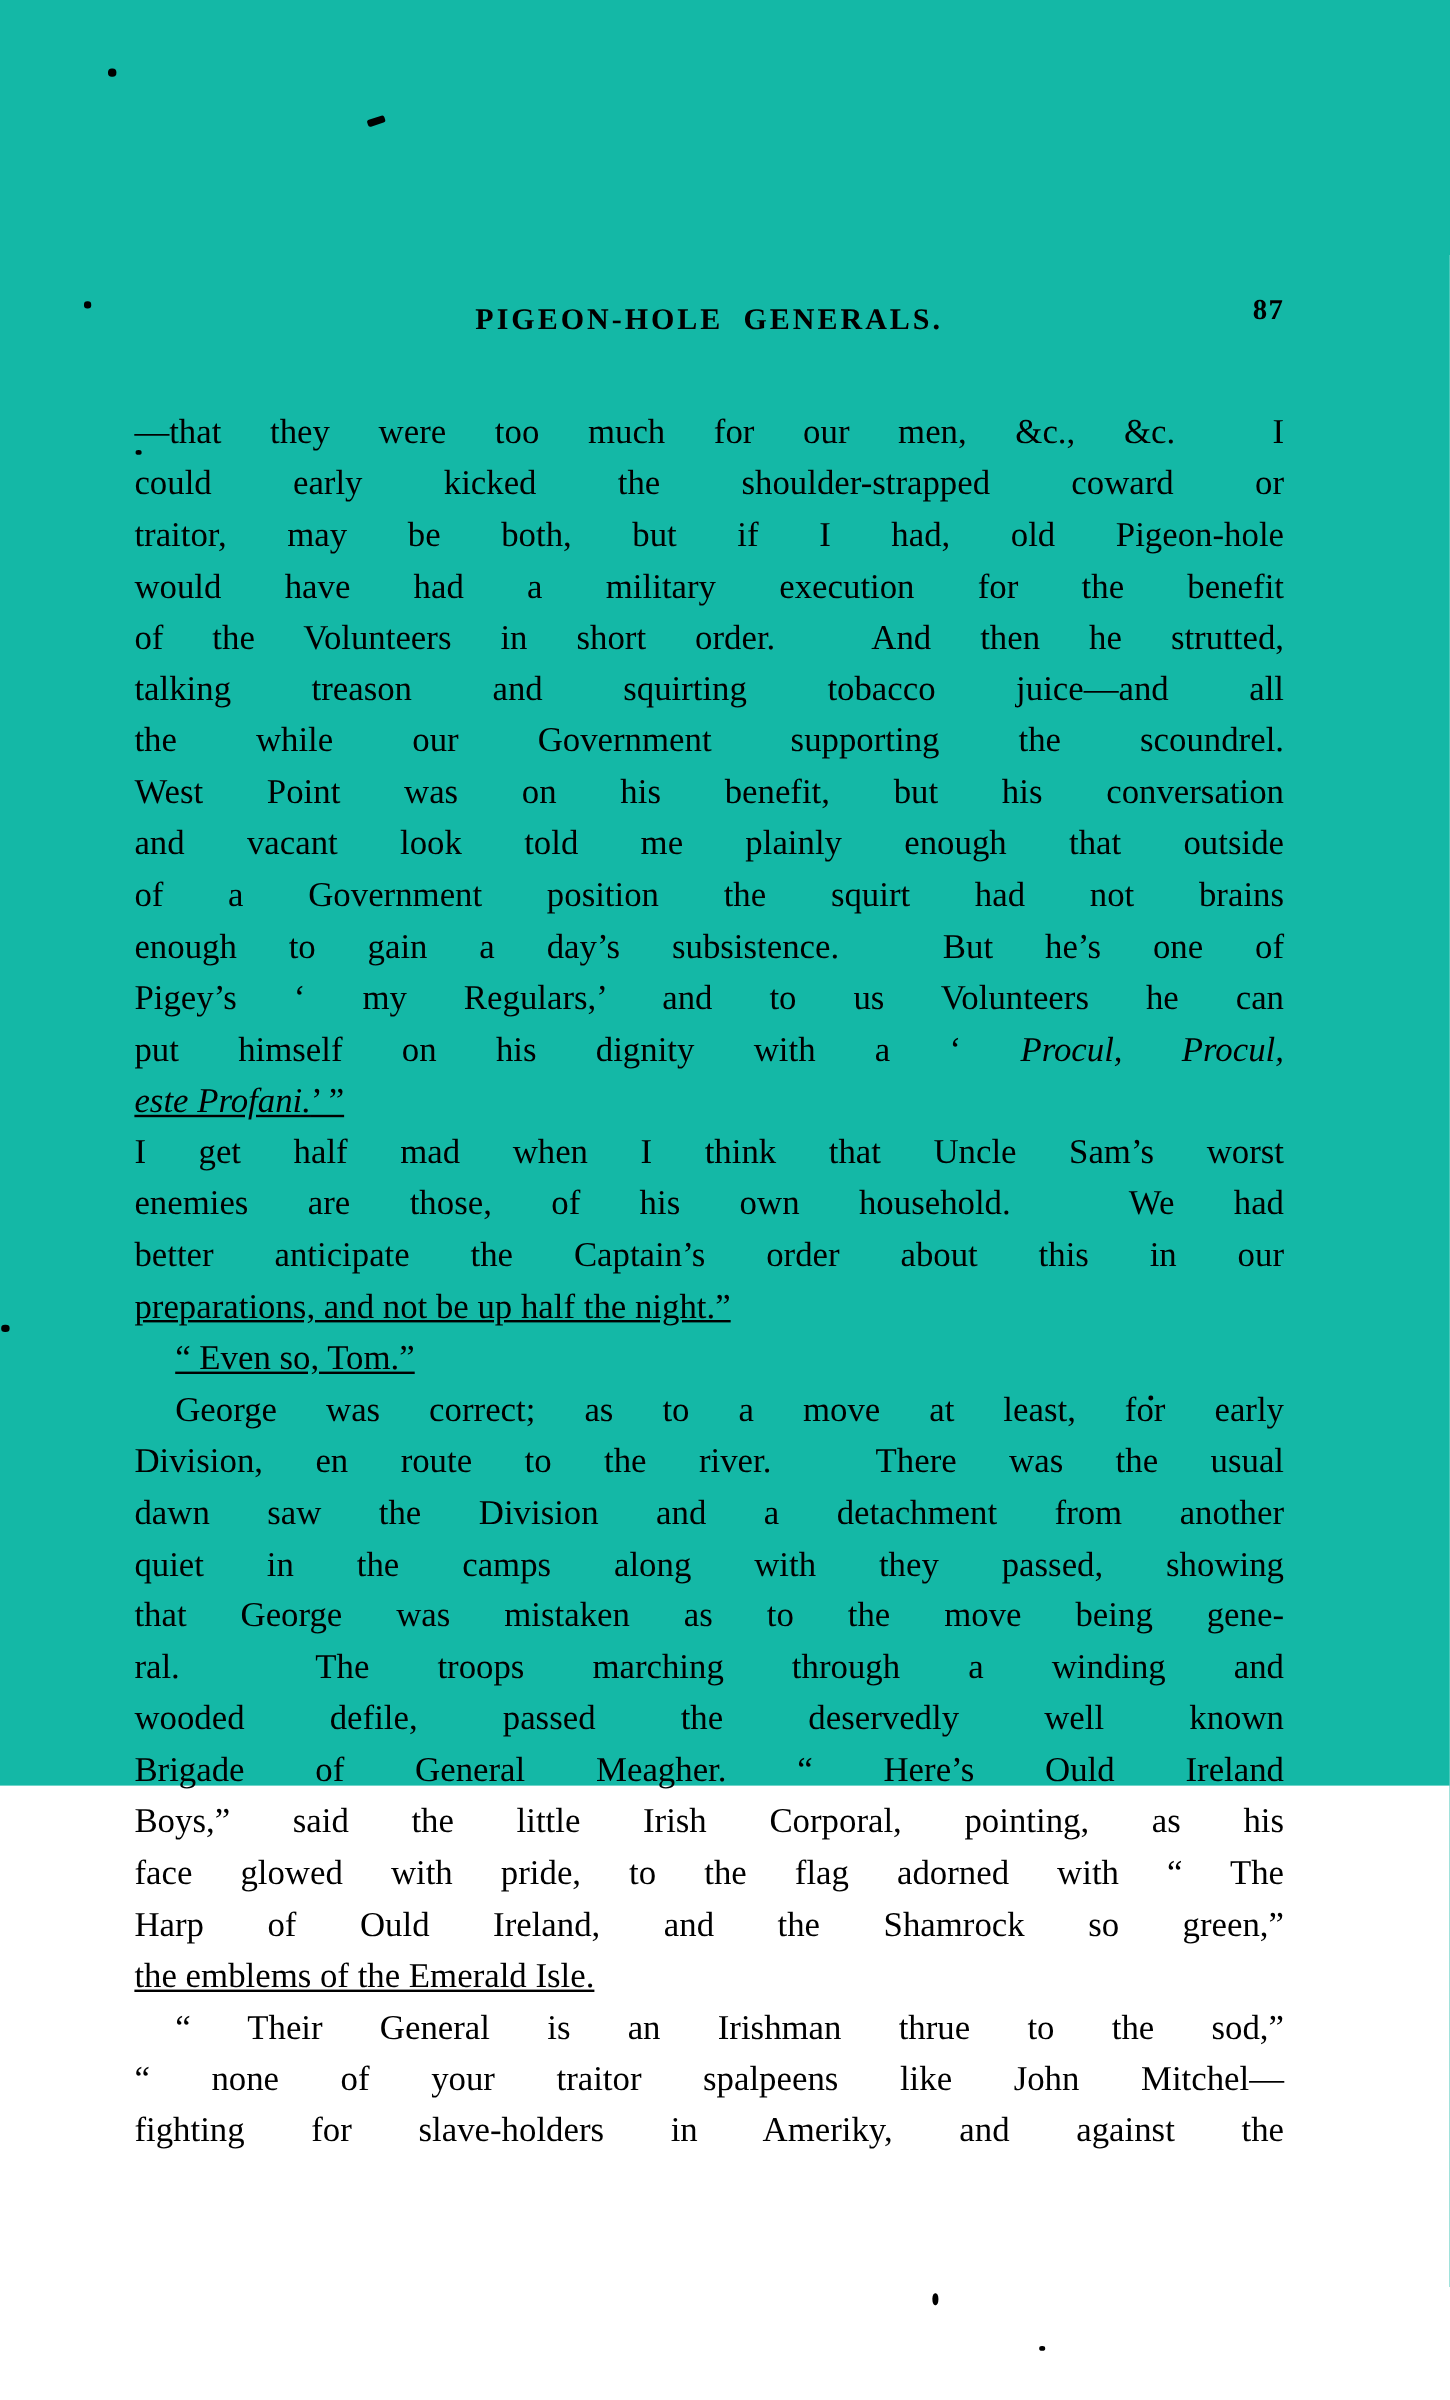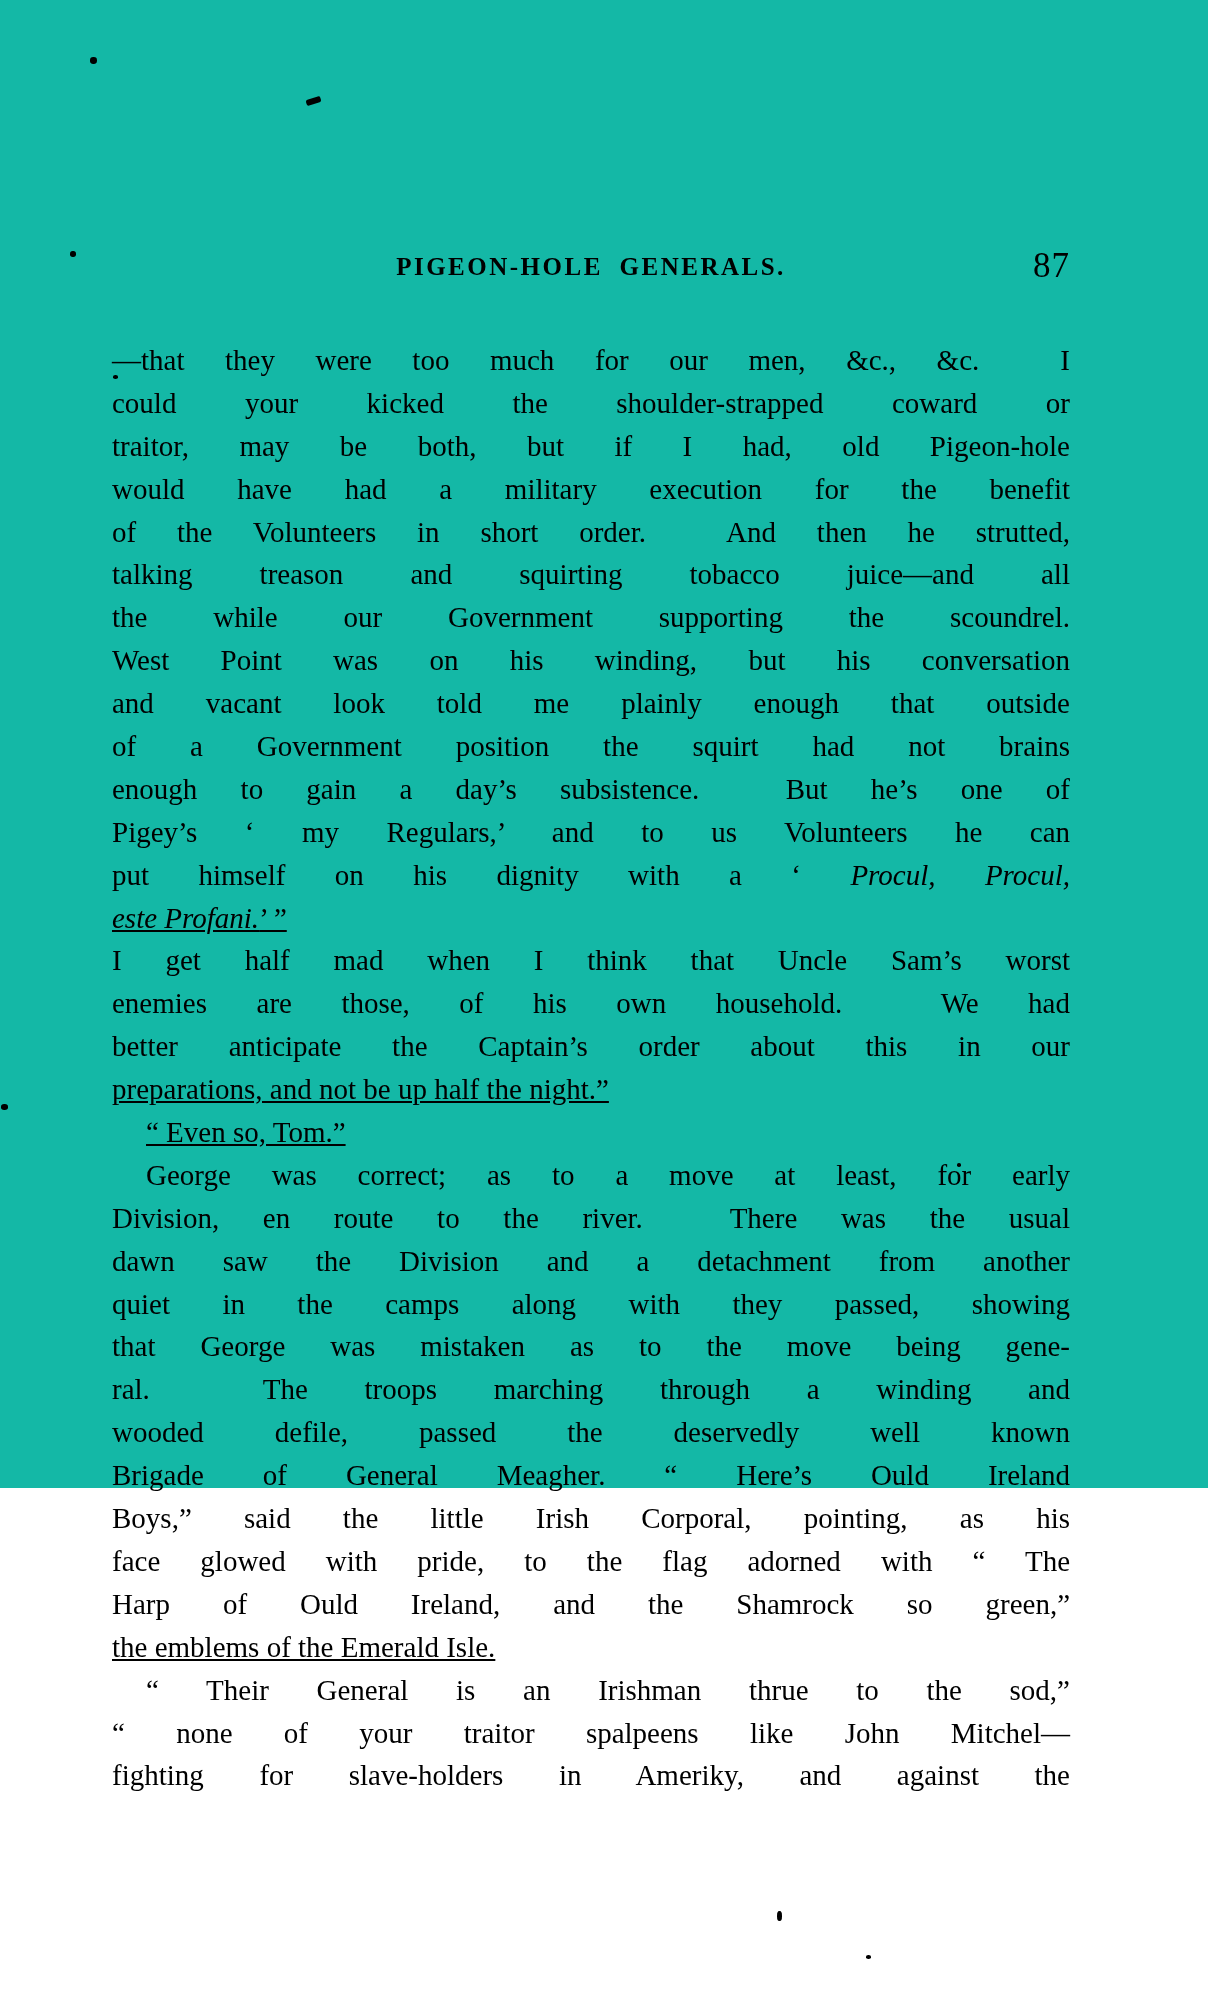--- a/index.html
+++ b/index.html
@@ -15,21 +15,21 @@
     position:absolute; left:112px; top:250px; width:958px; height:40px;
   }
   .running-title {
     display:block; text-align:center;
     font-size:25px; font-weight:700; letter-spacing:2.5px;
     word-spacing:8px;
     line-height:34px;
   }
   .page-number {
     position:absolute; right:0; top:-4px;
-    font-size:35px; font-weight:400; letter-spacing:1px;
+    font-size:24px; font-weight:700; letter-spacing:1px;
   }
 
   .body-text {
     position:absolute; left:112px; top:339px; width:958px;
   }
   .line {
     height:42.9px; line-height:42.9px;
     font-size:29px;
     text-align:justify;
     white-space:normal;
@@ -47,27 +47,27 @@
 
 <div class="page">
 
   <div class="header-row">
     <span class="running-title">PIGEON-HOLE GENERALS.</span>
     <span class="page-number">87</span>
   </div>
 
   <div class="body-text" id="body-text">
       <div class="line just"><span>—that they were too much for our men, &amp;c., &amp;c.&nbsp; I</span></div>
-      <div class="line just"><span>could your kicked the shoulder-strapped coward or</span></div>
+      <div class="line just"><span>could early kicked the shoulder-strapped coward or</span></div>
       <div class="line just"><span>traitor, may be both, but if I had, old Pigeon-hole</span></div>
       <div class="line just"><span>would have had a military execution for the benefit</span></div>
       <div class="line just"><span>of the Volunteers in short order.&nbsp; And then he strutted,</span></div>
       <div class="line just"><span>talking treason and squirting tobacco juice—and all</span></div>
       <div class="line just"><span>the while our Government supporting the scoundrel.</span></div>
-      <div class="line just"><span>West Point was on his winding, but his conversation</span></div>
+      <div class="line just"><span>West Point was on his benefit, but his conversation</span></div>
       <div class="line just"><span>and vacant look told me plainly enough that outside</span></div>
       <div class="line just"><span>of a Government position the squirt had not brains</span></div>
       <div class="line just"><span>enough to gain a day’s subsistence.&nbsp; But he’s one of</span></div>
       <div class="line just"><span>Pigey’s ‘ my Regulars,’ and to us Volunteers he can</span></div>
       <div class="line just"><span>put himself on his dignity with a ‘ </span><span class="italic">Procul, Procul,</span></div>
       <div class="line short"><span class="italic">este Profani.</span><span>’ ”</span></div>
       <div class="line just"><span>I get half mad when I think that Uncle Sam’s worst</span></div>
       <div class="line just"><span>enemies are those, of his own household.&nbsp; We had</span></div>
       <div class="line just"><span>better anticipate the Captain’s order about this in our</span></div>
       <div class="line short"><span>preparations, and not be up half the night.”</span></div>

